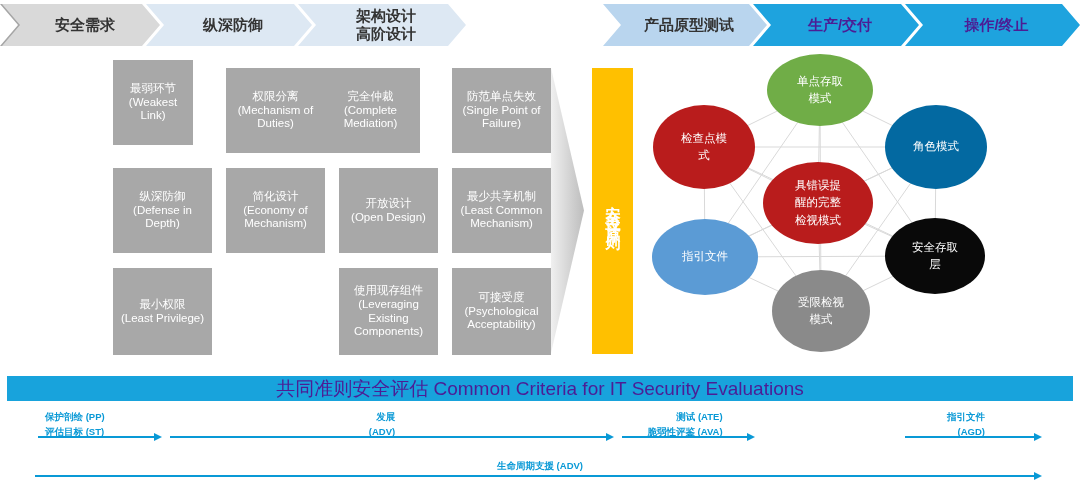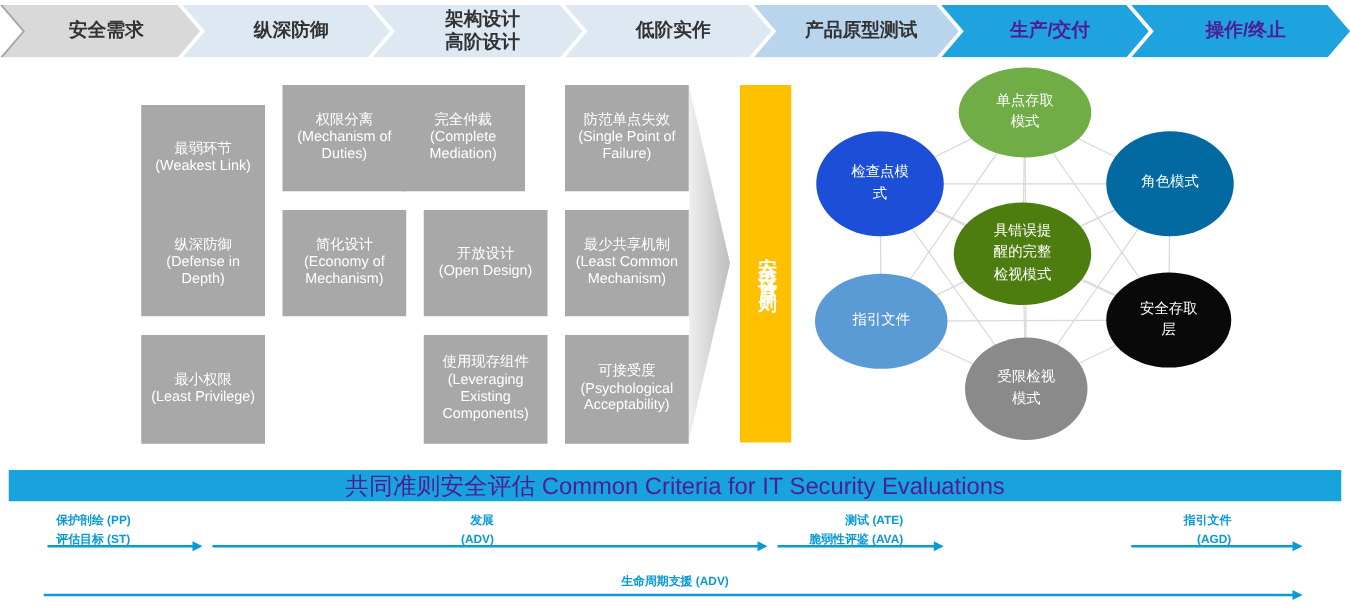--- a/index.html
+++ b/index.html
@@ -30,23 +30,23 @@
   .banner{position:absolute;left:592px;top:68px;width:41px;height:286px;background:#ffc000;
         display:flex;align-items:center;justify-content:center;}
   .banner span{writing-mode:vertical-rl;color:#fff;font-size:15px;font-weight:bold;letter-spacing:6px;}
 
   
   .cluster{position:absolute;left:645px;top:52px;width:350px;height:310px;}
   .cluster svg{position:absolute;left:0;top:0;}
   .pattern-circle{position:absolute;border-radius:50%;color:#fff;font-size:11.5px;line-height:1.5;
         display:flex;align-items:center;justify-content:center;text-align:center;white-space:pre-line;}
   .c-green{background:#70ad47;}
-  .c-gray{background:#1d4ed8;}
+  .c-gray{background:#b91c1c;}
   .c-lightgray{background:#0369a1;}
-  .c-midgray{background:#4d7c0f;}
+  .c-midgray{background:#b91c1c;}
   .c-blue{background:#5b9bd5;}
   .c-black{background:#090909;}
   .c-darkgray{background:#8a8a8a;}
 
   
   .cc-bar{position:absolute;left:7px;top:376px;width:1066px;height:25px;background:#18a3dc;
         color:#4c1d95;font-size:19px;display:flex;align-items:center;justify-content:center;}
   .phase-label{position:absolute;color:#0999d6;font-weight:bold;font-size:9.5px;line-height:1.6;
         white-space:pre-line;}
   .phase-label.centered{transform:translateX(-50%);text-align:right;}
@@ -57,26 +57,25 @@
 </head>
 <body>
 
 <div id="page">
 
   <div class="chev-tip"></div>
   <div class="chev done" style="left:2px;width:158px;">安全需求</div>
   <div class="chev light" style="left:146px;width:166px;">纵深防御</div>
   <div class="chev light" style="left:298px;width:168px;">架构设计
 高阶设计</div>
-  <div class="chev light" style="left:452px;width:165px;">低阶实作</div>
   <div class="chev current" style="left:603px;width:164px;">产品原型测试</div>
   <div class="chev active" style="left:753px;width:166px;">生产/交付</div>
   <div class="chev active" style="left:905px;width:175px;">操作/终止</div>
 
-  <div class="pbox" style="left:113px;top:84px;width:99px;height:85px;">最弱环节
+  <div class="pbox" style="left:113px;top:60px;width:80px;height:85px;">最弱环节
 (Weakest Link)</div>
   <div class="pbox" style="left:226px;top:68px;width:99px;height:85px;">权限分离
 (Mechanism of Duties)</div>
   <div class="pbox" style="left:321px;top:68px;width:99px;height:85px;">完全仲裁
 (Complete Mediation)</div>
   <div class="pbox" style="left:452px;top:68px;width:99px;height:85px;">防范单点失效
 (Single Point of Failure)</div>
   <div class="pbox" style="left:113px;top:168px;width:99px;height:85px;">纵深防御
 (Defense in Depth)</div>
   <div class="pbox" style="left:226px;top:168px;width:99px;height:85px;">简化设计

